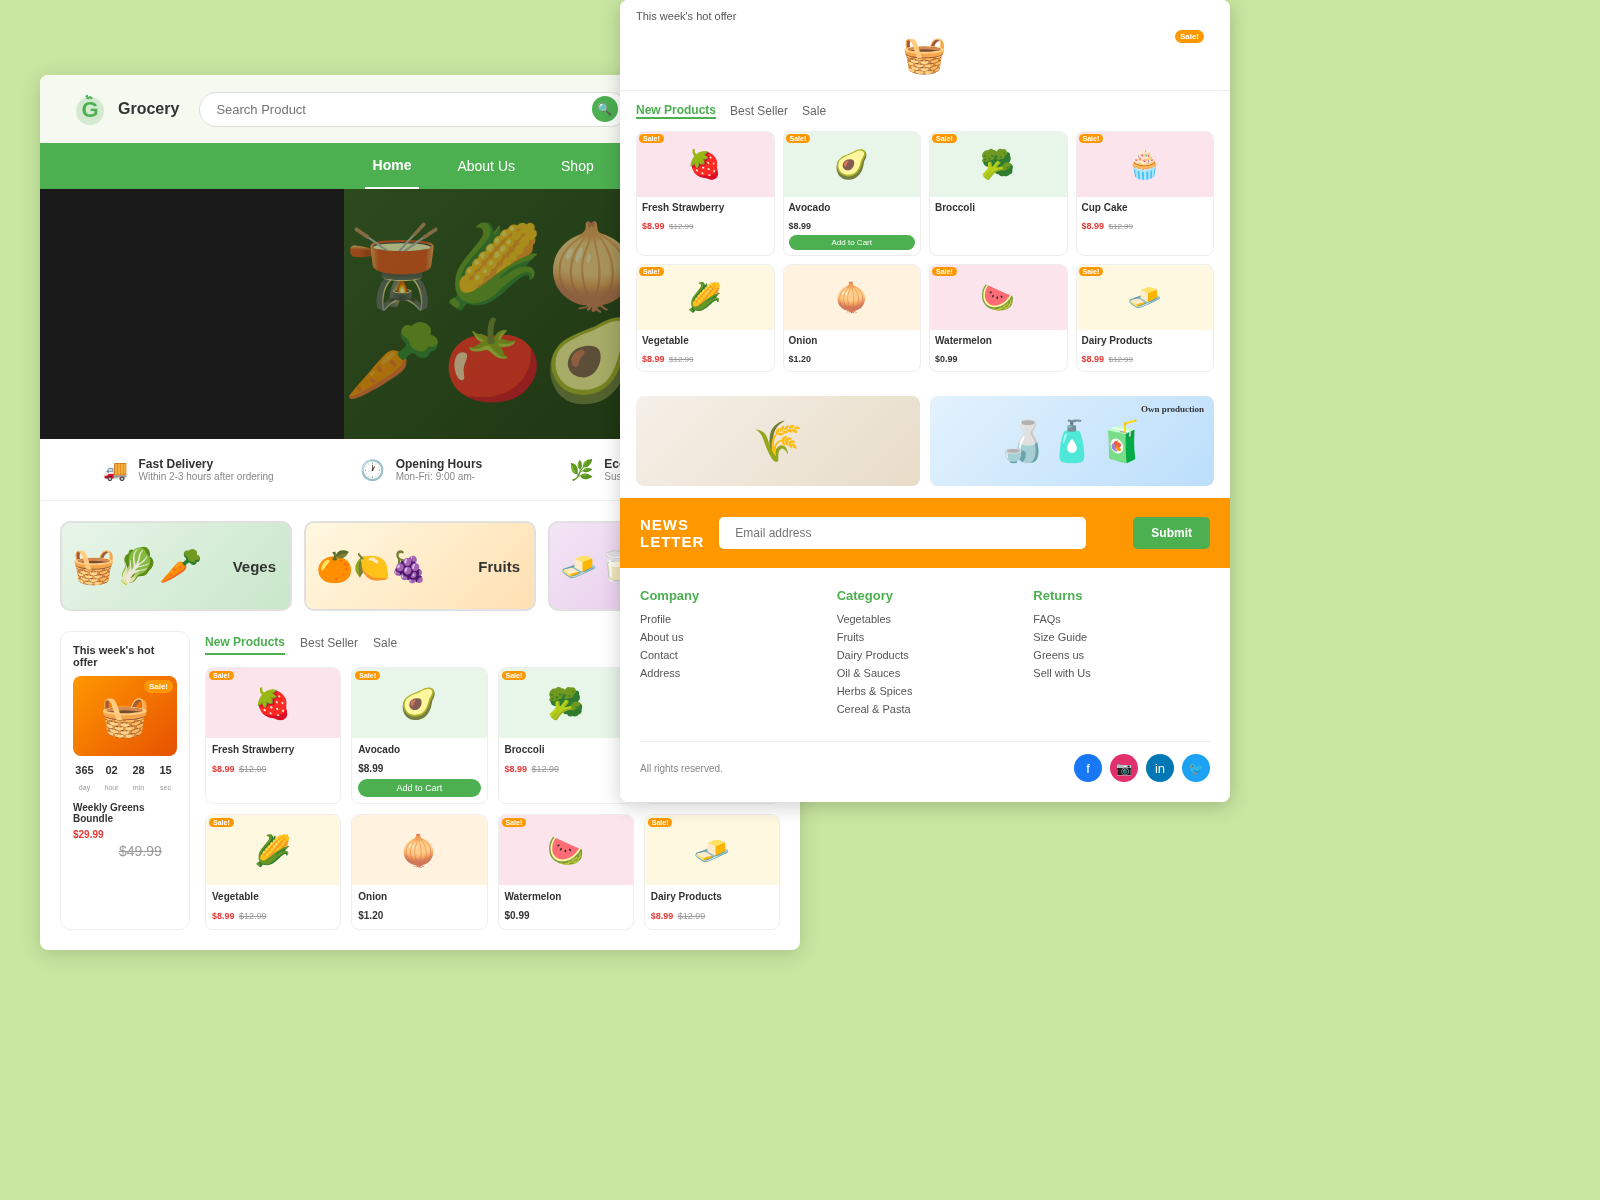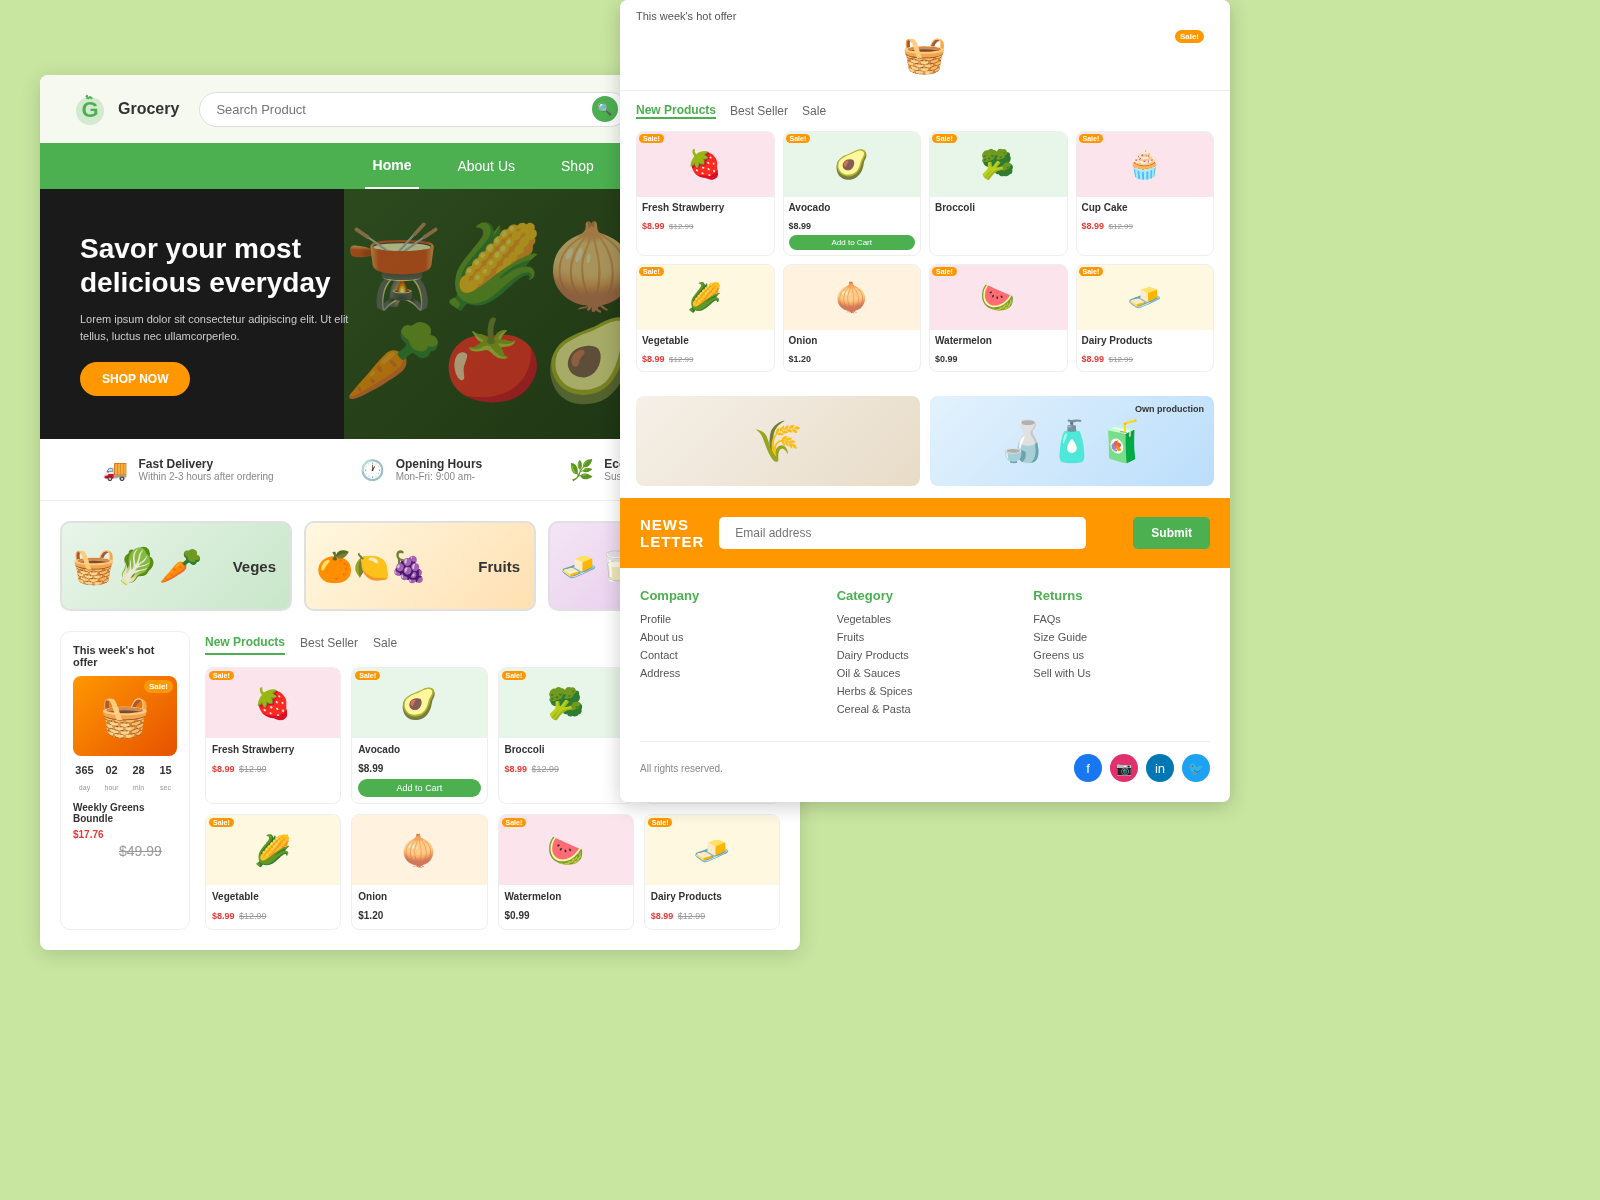--- a/index.html
+++ b/index.html
@@ -465,21 +465,21 @@
       display: flex;
       align-items: center;
       justify-content: center;
       font-size: 12px;
       font-weight: 600;
       color: #555;
       cursor: pointer;
       position: relative;
     }
     .own-card-1 { background: linear-gradient(135deg, #f5f0e8, #e8dcc8); }
-    .own-card-2 { background: linear-gradient(135deg, #e3f2fd, #bbdefb); }
+    .own-card-2 { background: linear-gradient(135deg, #e3f2fd, #bbdefb); font-family: Liberation Serif, serif; }
     .own-card-label {
       position: absolute;
       top: 8px;
       right: 10px;
       font-size: 9px;
       color: #333;
       font-weight: 700;
     }
 
     
@@ -610,25 +610,20 @@
 
   <nav class="nav">
     <a class="nav-item active">Home</a>
     <a class="nav-item">About Us</a>
     <a class="nav-item">Shop</a>
     <a class="nav-item">Blog</a>
     <a class="nav-item">Contact</a>
   </nav>
 
   <div class="hero">
-    <div class="hero-content">
-      <h1 class="hero-title">Savor your most delicious everyday</h1>
-      <p class="hero-subtitle">Lorem ipsum dolor sit consectetur adipiscing elit. Ut elit tellus, luctus nec ullamcorperleo.</p>
-      <button class="hero-btn">SHOP NOW</button>
-    </div>
     <div class="hero-image">
       <span style="font-size:80px;opacity:0.6;">🫕🌽🧅🫑🥕🍅🥑🌶️</span>
     </div>
   </div>
 
   <div class="features">
     <div class="feature-item">
       <span class="feature-icon">🚚</span>
       <div class="feature-text">
         <h4>Fast Delivery</h4>
@@ -686,21 +681,21 @@
         <div class="count-box">
           <span class="num">28</span>
           <span class="lbl">min</span>
         </div>
         <div class="count-box">
           <span class="num">15</span>
           <span class="lbl">sec</span>
         </div>
       </div>
       <div class="offer-product-name">Weekly Greens Boundle</div>
-      <span class="offer-price-new">$17.76</span>
+      <span class="offer-price-new">$29.99</span>
       <span class="offer-price-old">$49.99</span>
     </div>
 
     <div class="products-main">
       <div class="product-tabs">
         <span class="tab-item active">New Products</span>
         <span class="tab-item">Best Seller</span>
         <span class="tab-item">Sale</span>
       </div>
       <div class="products-grid">

